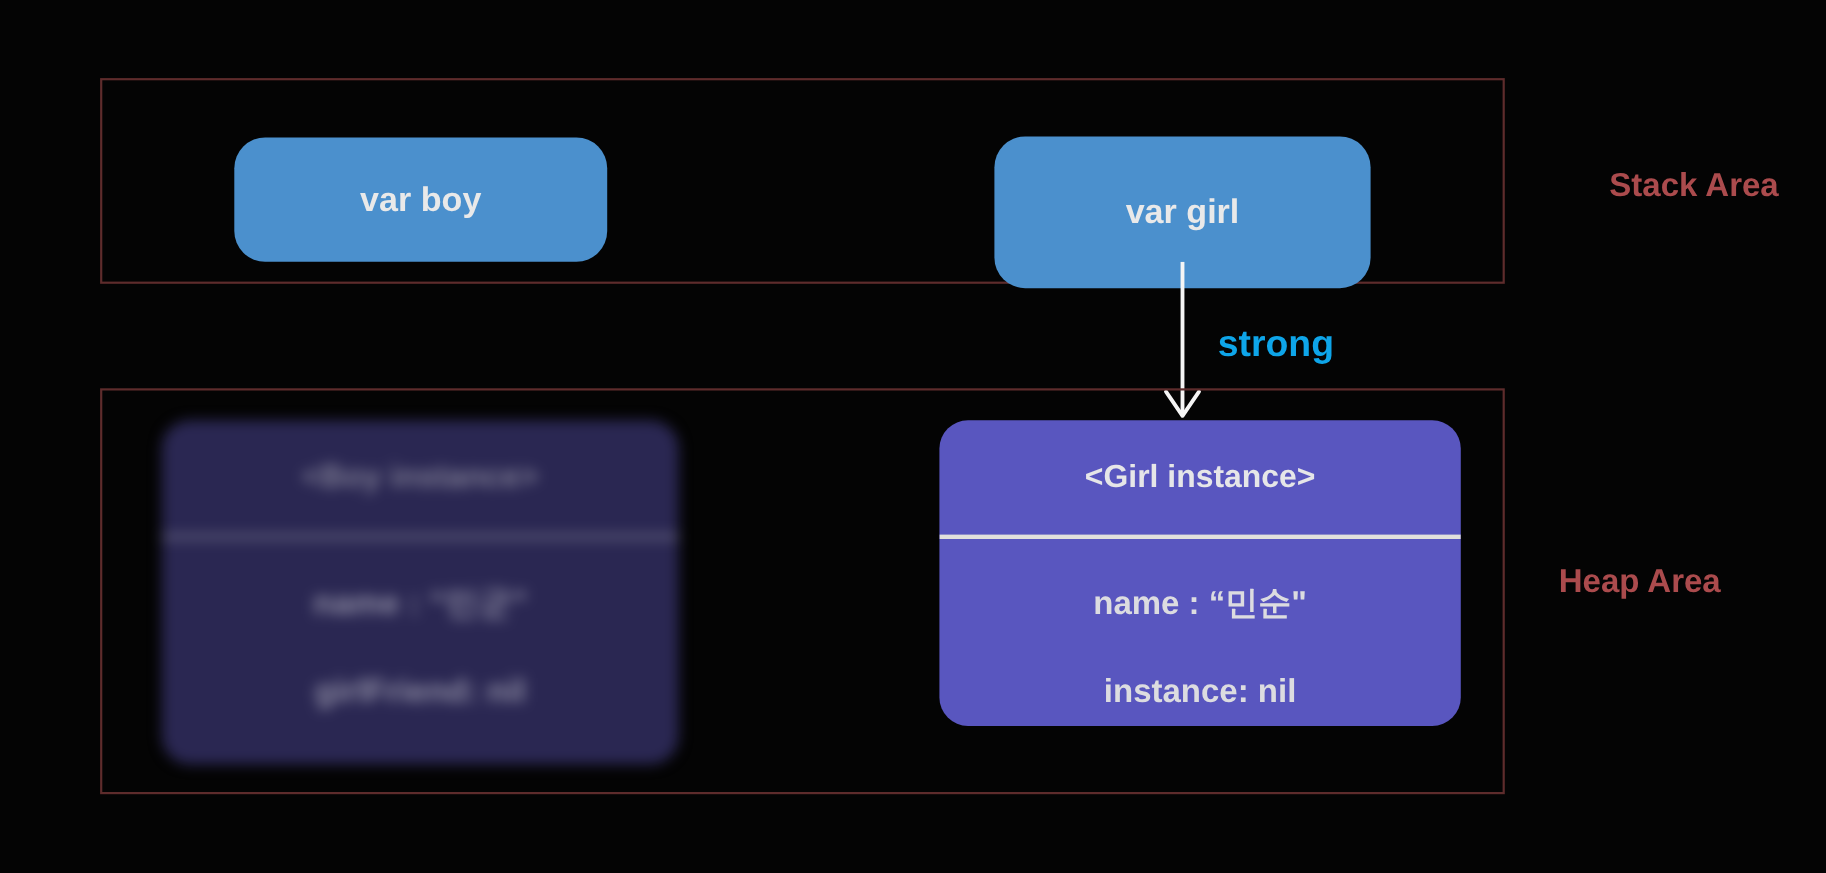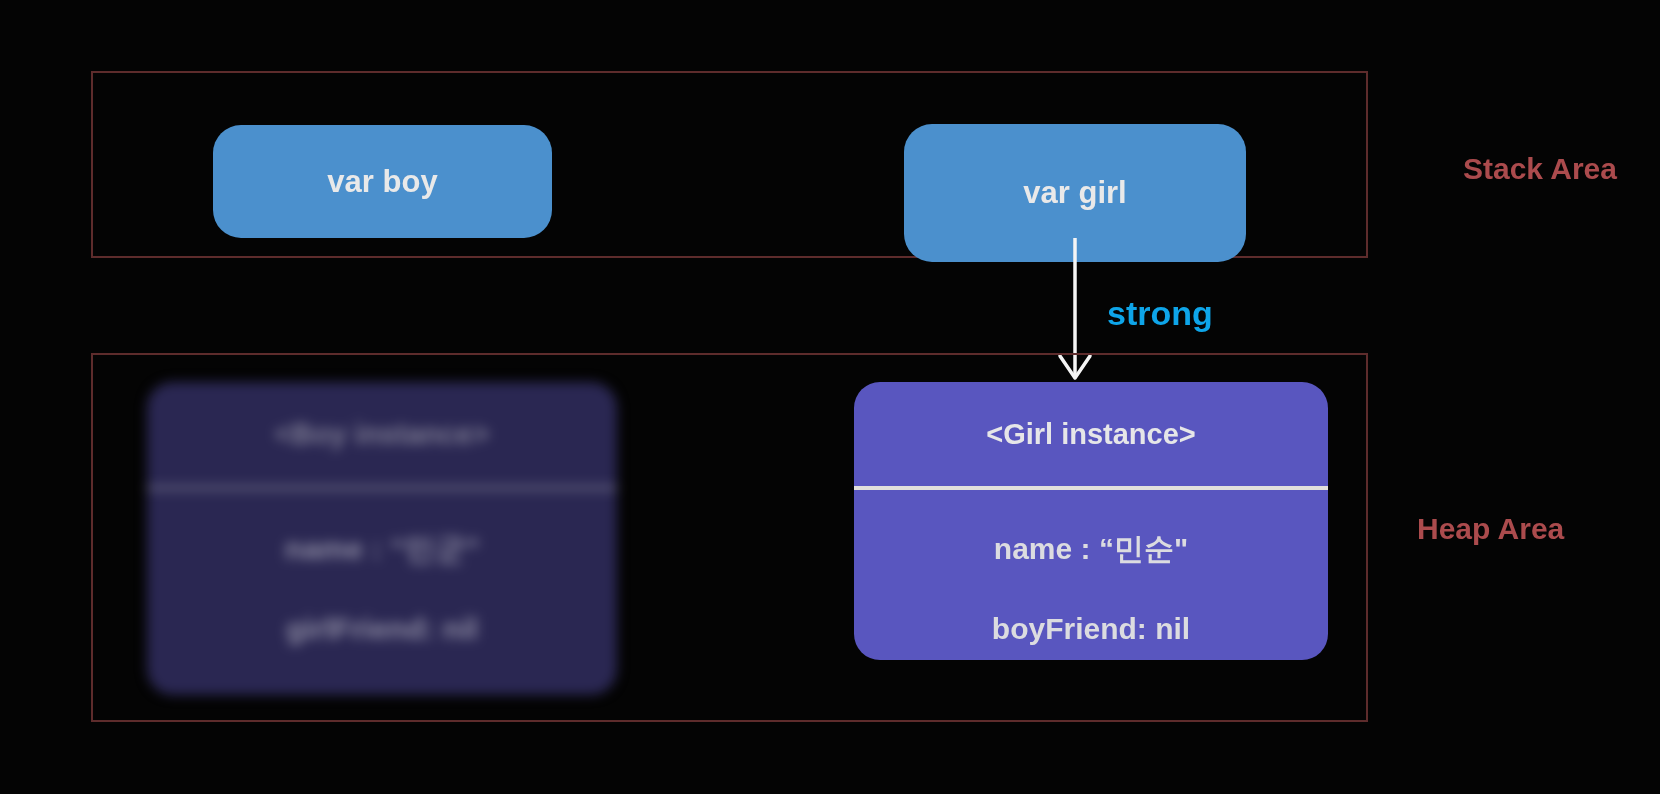--- a/index.html
+++ b/index.html
@@ -145,17 +145,17 @@
     <div class="card-body">
       <div class="card-field">name : “민군"</div>
       <div class="card-field">girlFriend: nil</div>
     </div>
   </div>
 
   <div class="card girl">
     <div class="card-title">&lt;Girl instance&gt;</div>
     <div class="card-body">
       <div class="card-field">name : “민순"</div>
-      <div class="card-field">boyFriend: nil</div>
+      <div class="card-field">instance: nil</div>
     </div>
   </div>
 
 </div>
 
 </body></html>

